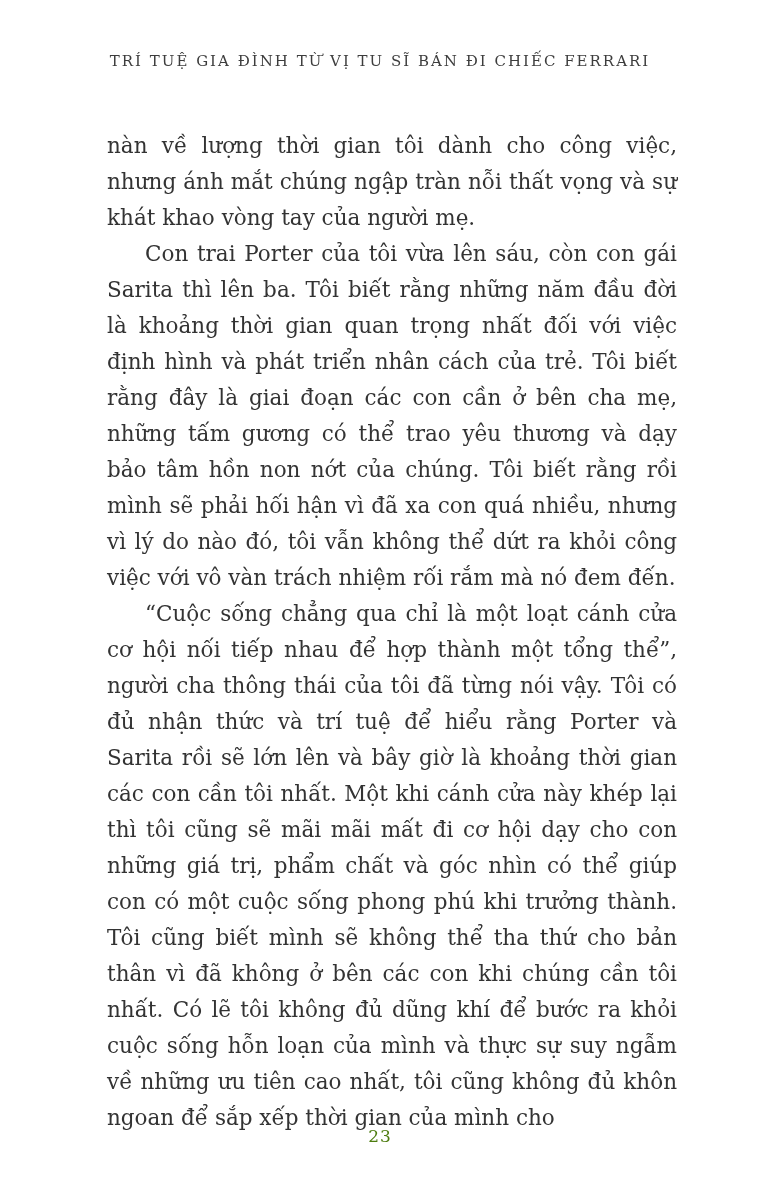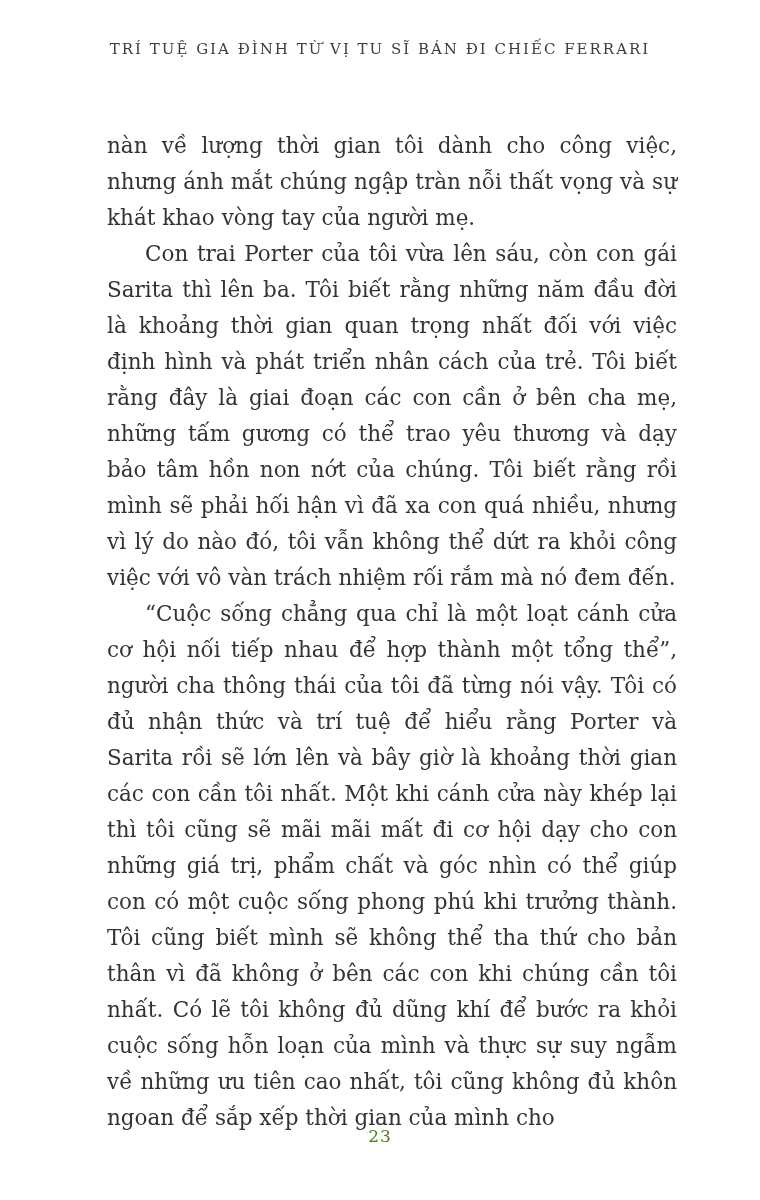--- a/index.html
+++ b/index.html
@@ -10,21 +10,21 @@
   .book-page {
     position: relative;
     width: 760px;
     height: 1200px;
     background: #ffffff;
     overflow: hidden;
     font-family: "DejaVu Serif", "Liberation Serif", serif;
   }
   .running-head {
     position: absolute;
-    top: 40px;
+    top: 52px;
     left: 0;
     right: 0;
     text-align: center;
     font-size: 15px;
     letter-spacing: 2px;
     color: #3d3d3d;
     font-weight: 400;
     white-space: nowrap;
   }
   .body-text {

